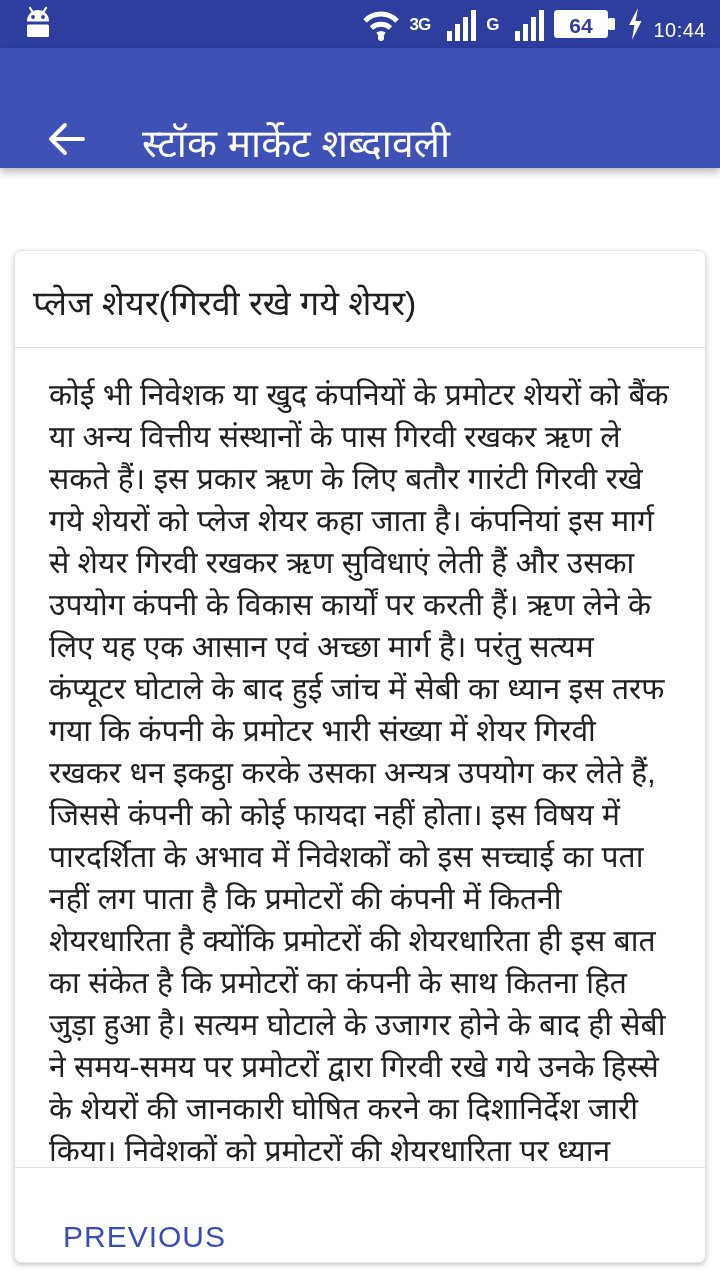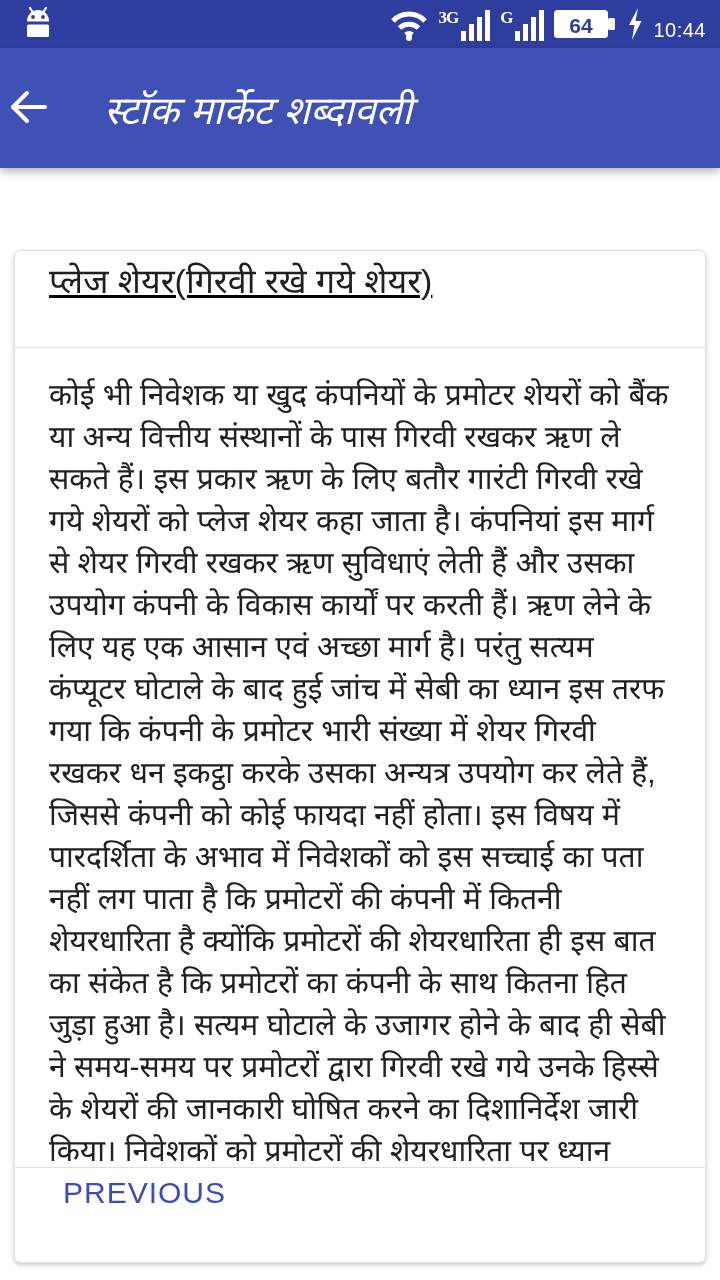--- a/index.html
+++ b/index.html
@@ -21,32 +21,33 @@
   .status-bar {
     height: 48px;
     background: var(--c-status);
     display: flex; align-items: center;
     padding: 0 14px 0 20px;
     color: #FFFFFF;
   }
   .status-left { display: flex; align-items: center; }
   .status-spacer { flex: 1; }
   .status-right { display: flex; align-items: flex-end; gap: 9px; }
-  .sig-group { display: flex; align-items: flex-start; gap: 3px; font-family: Liberation Serif, serif; }
+  .sig-group { display: flex; align-items: center; gap: 17px; }
   .sig-label { font-size: 17px; font-weight: bold; line-height: 1; padding-bottom: 2px; letter-spacing: -1px; }
   .battery-wrap { display: flex; align-items: center; gap: 10px; }
   .clock { font-size: 20px; font-weight: 500; line-height: 1; letter-spacing: 0.5px; padding-bottom: 1px; }
   .status-right svg { display: block; }
   
   .app-bar {
     height: 120px;
     background: var(--c-appbar);
-    display: flex; align-items: center;
+    display: flex; align-items: flex-end;
+    padding-left: 38px;
     box-shadow: 0 4px 8px rgba(0,0,0,0.28);
-    position: relative; z-index: 5; font-style: italic;
+    position: relative; z-index: 5;
   }
   .back-button {
     width: 56px; height: 56px;
     display: flex; align-items: center; justify-content: center;
     background: transparent; border: none; cursor: pointer;
   }
   .app-title {
     color: #FFFFFF;
     font-size: 39px;
     font-weight: 400;
@@ -60,44 +61,43 @@
     height: 1013px;
     background: #FFFFFF;
     border: 1px solid #E3E3E3;
     border-radius: 7px;
     box-shadow: 0 2px 5px rgba(0,0,0,0.22);
     display: flex; flex-direction: column;
     overflow: hidden;
   }
   .card-header {
     min-height: 96px;
-    display: flex; align-items: flex-start;
-    padding: 6px 34px 0 34px;
-    text-decoration: underline;
+    display: flex; align-items: center;
+    padding: 6px 34px 0 18px;
   }
   .card-title {
     font-size: 34px;
     font-weight: 400;
     color: var(--c-text);
   }
   .divider { height: 1px; background: var(--c-divider); flex: none; }
   .card-body {
     flex: 1;
     padding: 26px 34px 0 34px;
     overflow: hidden;
   }
   .article-text {
     font-size: 30px;
     line-height: 42px;
     color: var(--c-text);
     text-align: left;
   }
   .card-footer {
     height: 94px; flex: none;
-    display: flex; align-items: flex-start; justify-content: space-between;
+    display: flex; align-items: flex-end; justify-content: space-between;
     padding: 0 64px 0 40px;
   }
   .flat-button {
     background: transparent; border: none; cursor: pointer;
     font-family: "Liberation Sans", sans-serif;
     font-size: 30px;
     font-weight: 500;
     letter-spacing: 1px;
     color: var(--c-accent);
     padding: 8px;

